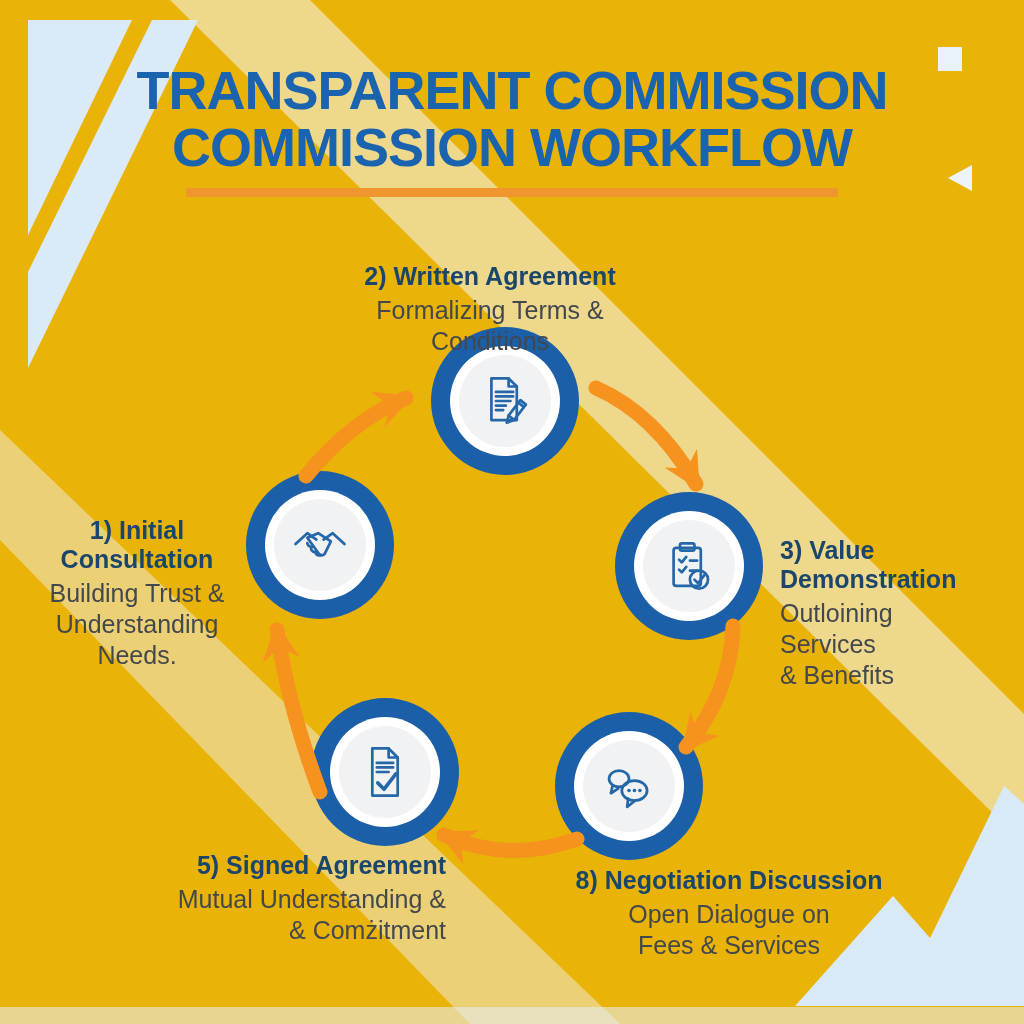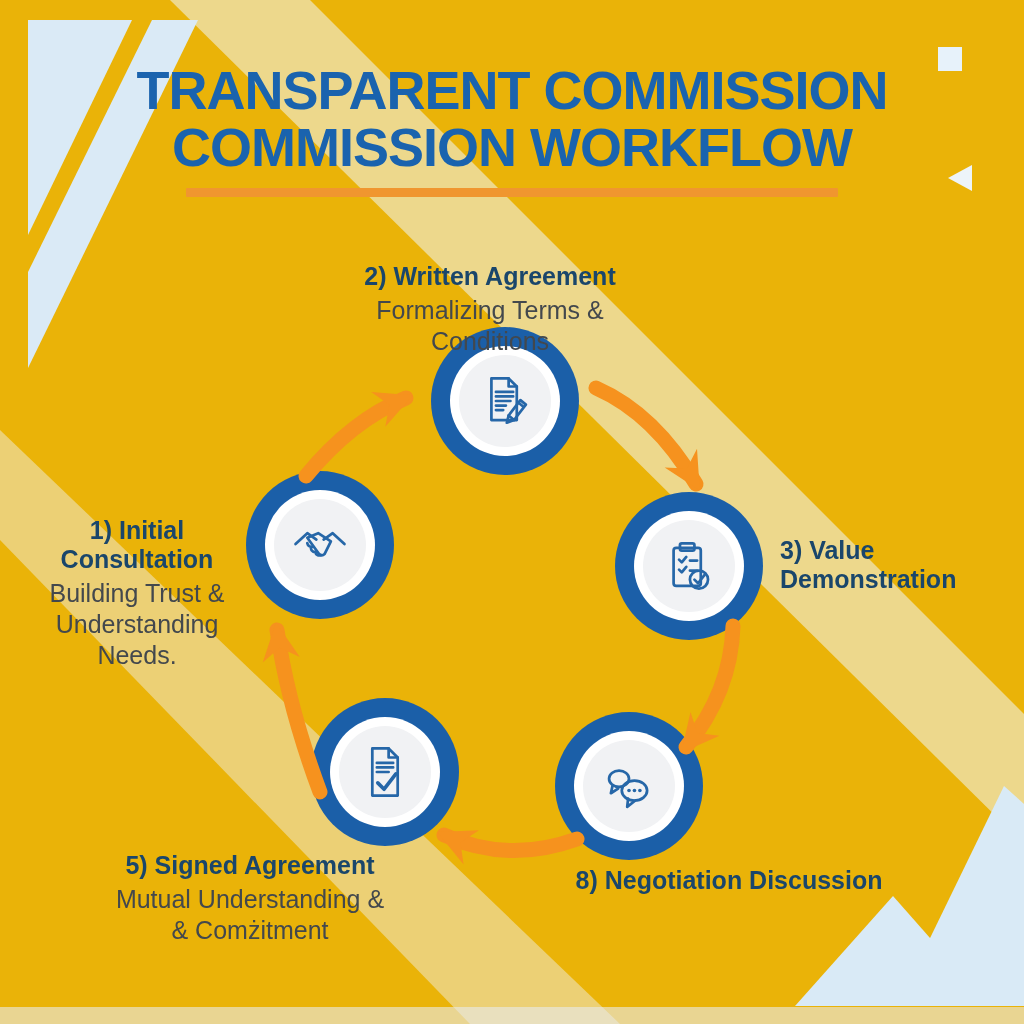--- a/index.html
+++ b/index.html
@@ -118,27 +118,31 @@
   </div>
 
   <div class="label ta-c" style="left:330px; top:262px; width:320px;text-align:center;">
     <div class="step-heading">2) Written Agreement</div>
     <div class="step-sub">Formalizing Terms &amp; Conditions</div>
   </div>
 
   <div class="label ta-l" style="left:780px; top:536px; width:215px;">
     <div class="step-heading">3) Value
 Demonstration</div>
+    <div class="step-sub">Outloining Services
+&amp; Benefits</div>
   </div>
 
   <div class="label ta-c" style="left:562px; top:866px; width:334px;">
     <div class="step-heading">8) Negotiation Discussion</div>
+    <div class="step-sub">Open Dialogue on
+Fees &amp; Services</div>
   </div>
 
-  <div class="label ta-c" style="left:85px; top:851px; width:330px;">
+  <div class="label ta-c" style="left:116px; top:851px; width:330px;text-align:right;">
     <div class="step-heading">5) Signed Agreement</div>
     <div class="step-sub">Mutual Understanding &amp;
 &amp; Comżitment</div>
   </div>
 
   <svg class="layer arrows" viewBox="0 0 1024 1024">
     <defs>
       <marker id="ah" viewBox="0 0 12 12" refX="9" refY="6" markerWidth="3" markerHeight="3" orient="auto" markerUnits="strokeWidth">
         <path d="M1 1 L11 6 L1 11 L4.2 6 Z" fill="#F6921E"></path>
       </marker>

